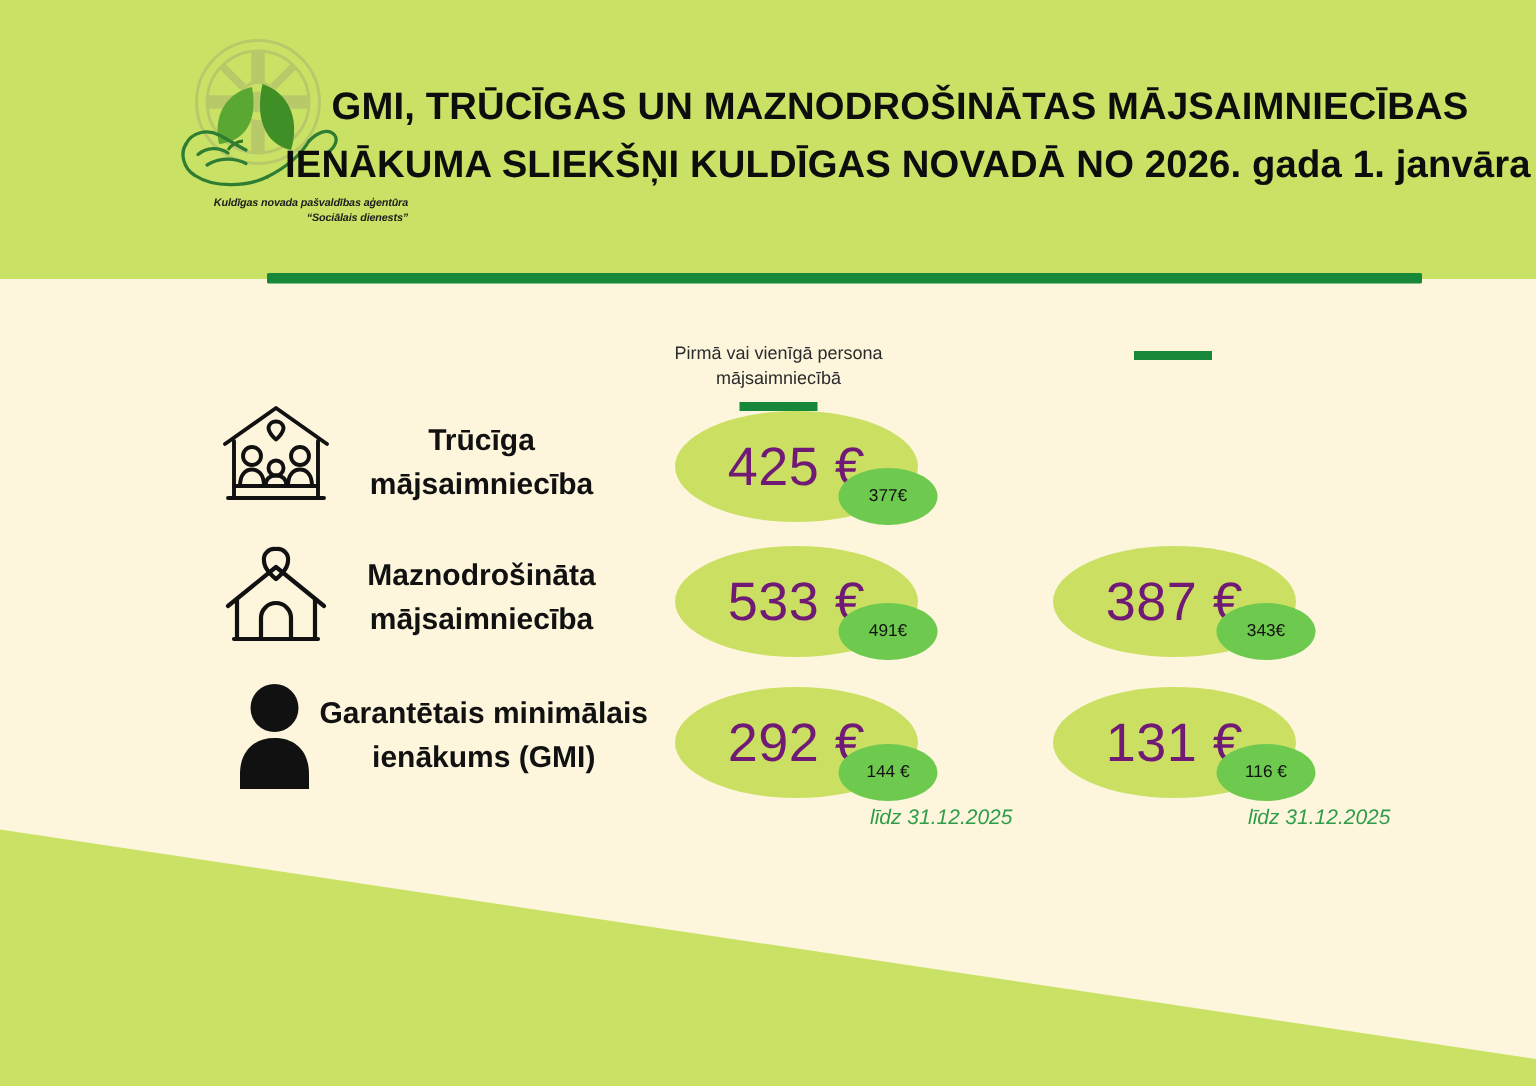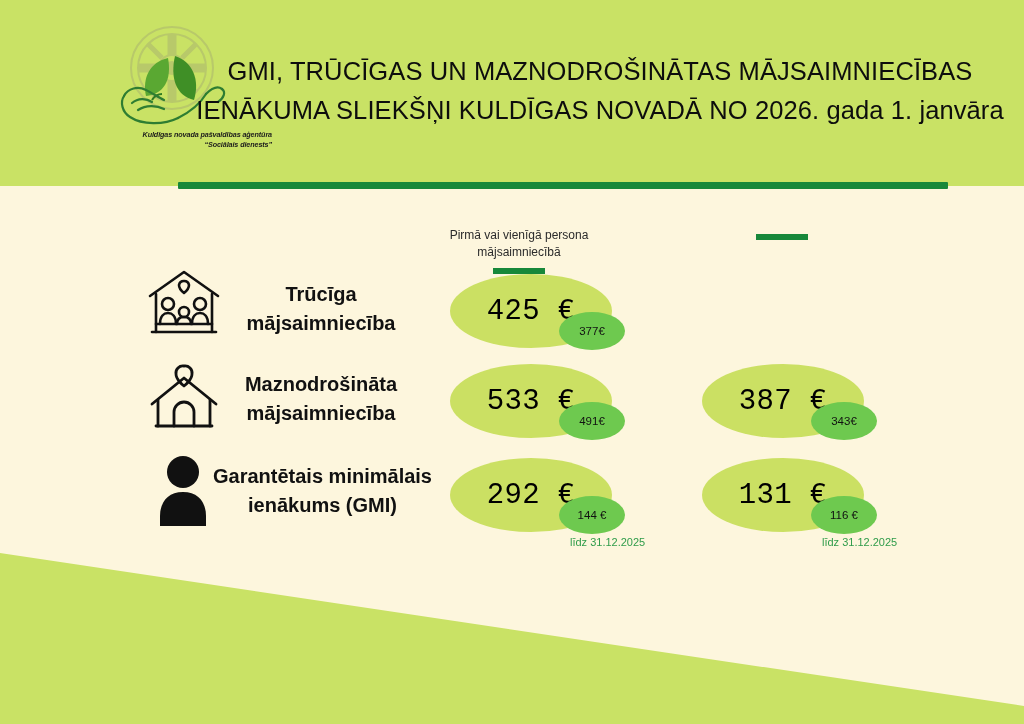--- a/index.html
+++ b/index.html
@@ -71,21 +71,21 @@
   
   .title-block {
     position: absolute;
     left: 190px;
     top: 52px;
     width: 820px;
     text-align: center;
   }
   .title-line {
     font-size: 25.5px;
-    font-weight: normal;
+    font-weight: bold;
     color: #0d0d0d;
     line-height: 1.52;
     letter-spacing: 0.1px;
     white-space: nowrap;
   }
 
   
   .col-head {
     position: absolute;
     top: 227px;
@@ -163,24 +163,23 @@
   }
   .big-value {
     position: absolute;
     left: 10px;
     top: 6px;
     width: 162px;
     height: 74px;
     display: flex;
     align-items: center;
     justify-content: center;
-    font-size: 29px;
-    color: #000000;
+    font-size: 36px;
+    color: #701a75;
     letter-spacing: 0.3px;
-    font-family: Liberation Mono, monospace;
   }
   .small-ellipse {
     position: absolute;
     left: 119px;
     top: 44px;
     width: 66px;
     height: 38px;
     background: #6ec94f;
     border-radius: 50%;
   }
@@ -191,26 +190,27 @@
     width: 66px;
     height: 38px;
     display: flex;
     align-items: center;
     justify-content: center;
     font-size: 11.5px;
     color: #111;
   }
   .note {
     position: absolute;
-    left: 130px;
+    left: 140px;
     top: 84px;
     width: 140px;
-    font-size: 11px;
+    font-size: 14px;
     color: #2f9c4a;
     white-space: nowrap;
+    font-style: italic;
   }
 
   
   .diagonal {
     position: absolute;
     left: 0;
     top: 0;
     width: 1024px;
     height: 724px;
     pointer-events: none;

